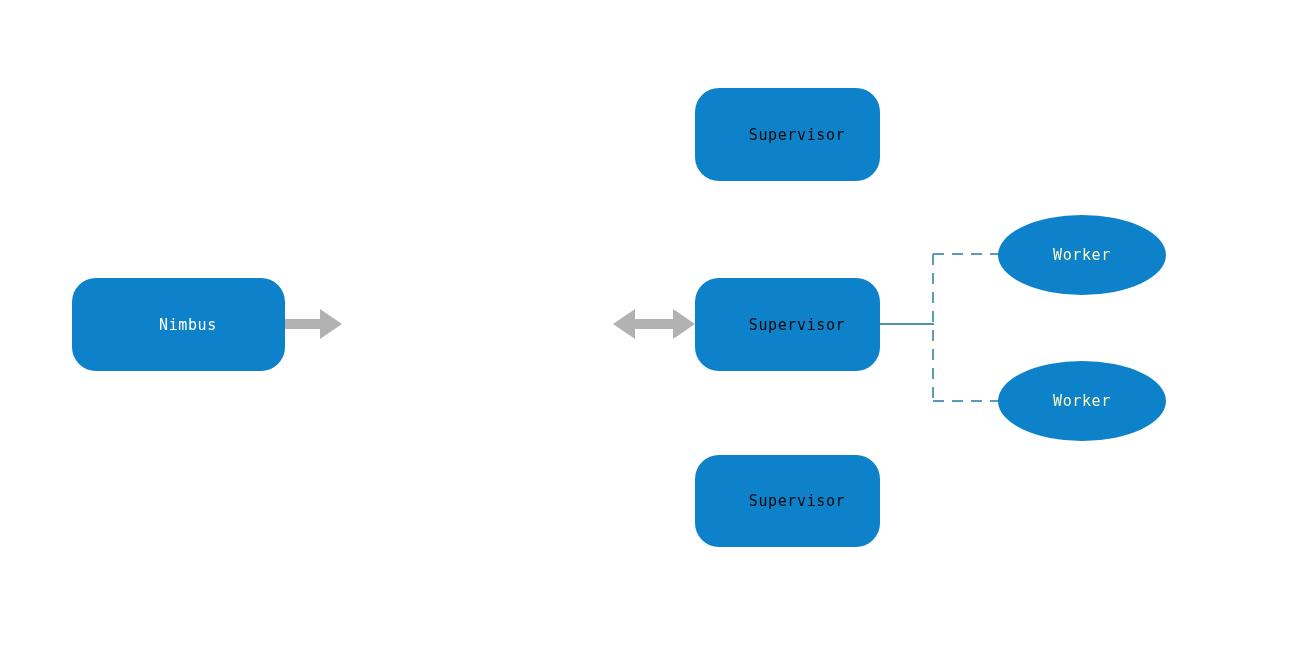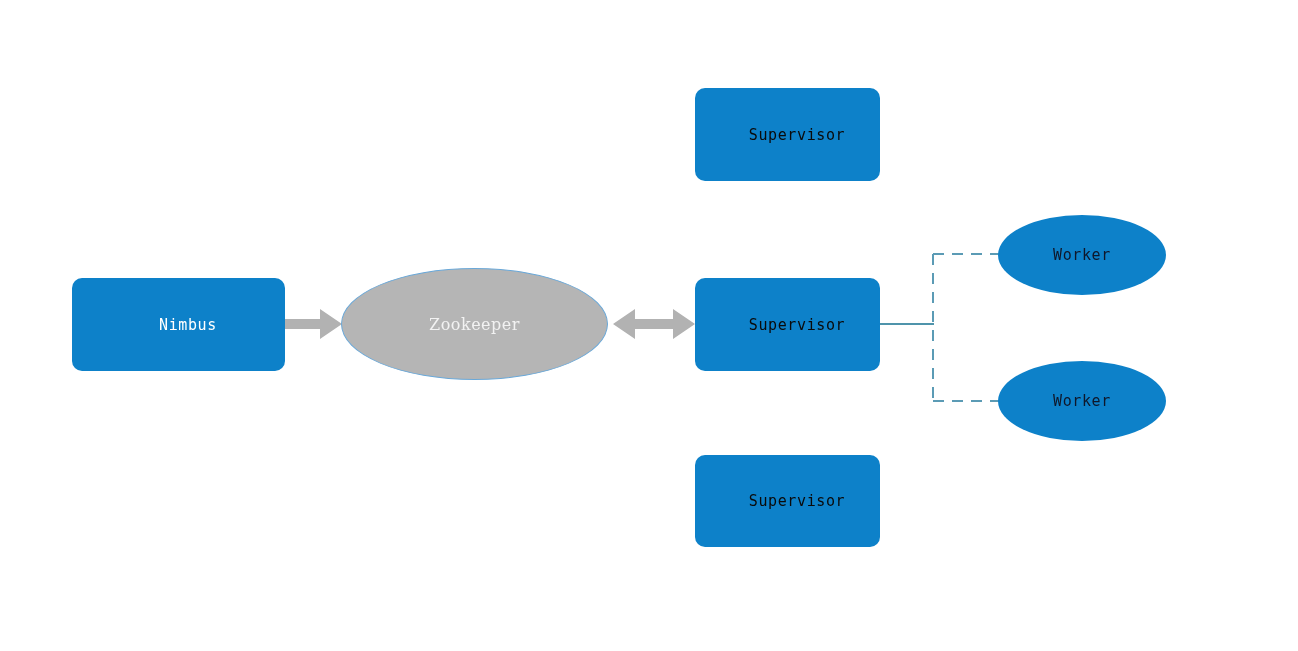--- a/index.html
+++ b/index.html
@@ -19,21 +19,21 @@
     position: absolute;
     display: flex;
     align-items: center;
     justify-content: center;
     box-sizing: border-box;
     text-align: center;
     user-select: none;
   }
   .box {
     background: #0d81c9;
-    border-radius: 10px;
+    border-radius: 24px;
     padding-left: 19px;
   }
   .box .label {
     font-family: "DejaVu Sans Mono", "Liberation Mono", monospace;
     font-size: 15px;
     letter-spacing: 0.6px;
     color: #0a0a0a;
   }
   .box.nimbus .label {
     color: #ffffff;
@@ -51,21 +51,21 @@
     color: #f2f2f2;
     letter-spacing: 0.5px;
   }
   .ellipse.worker {
     background: #0d81c9;
   }
   .ellipse.worker .label {
     font-family: "DejaVu Sans Mono", "Liberation Mono", monospace;
     font-size: 15px;
     letter-spacing: 0.6px;
-    color: #0f172a;
+    color: #fef9c3;
   }
   .edge-svg {
     position: absolute;
     left: 0;
     top: 0;
     width: 1298px;
     height: 651px;
     pointer-events: none;
   }
 </style>
@@ -98,23 +98,20 @@
 
     <g>
       <line x1="933" y1="401" x2="1006" y2="401" stroke="#5b9bb5" stroke-width="2" stroke-dasharray="11 8"></line>
     </g>
   </svg>
 
   <div class="node box nimbus" style="left:72px; top:278px; width:213px; height:93px;">
     <span class="label">Nimbus</span>
   </div>
 
-  <div class="node ellipse zk" style="left:341px; top:268px; width:267px; height:112px;">
-    <span class="label">Zookeeper</span>
-  </div>
 
   <div class="node box" style="left:695px; top:88px; width:185px; height:93px;">
     <span class="label">Supervisor</span>
   </div>
 
   <div class="node box" style="left:695px; top:278px; width:185px; height:93px;">
     <span class="label">Supervisor</span>
   </div>
 
   <div class="node box" style="left:695px; top:455px; width:185px; height:92px;">

